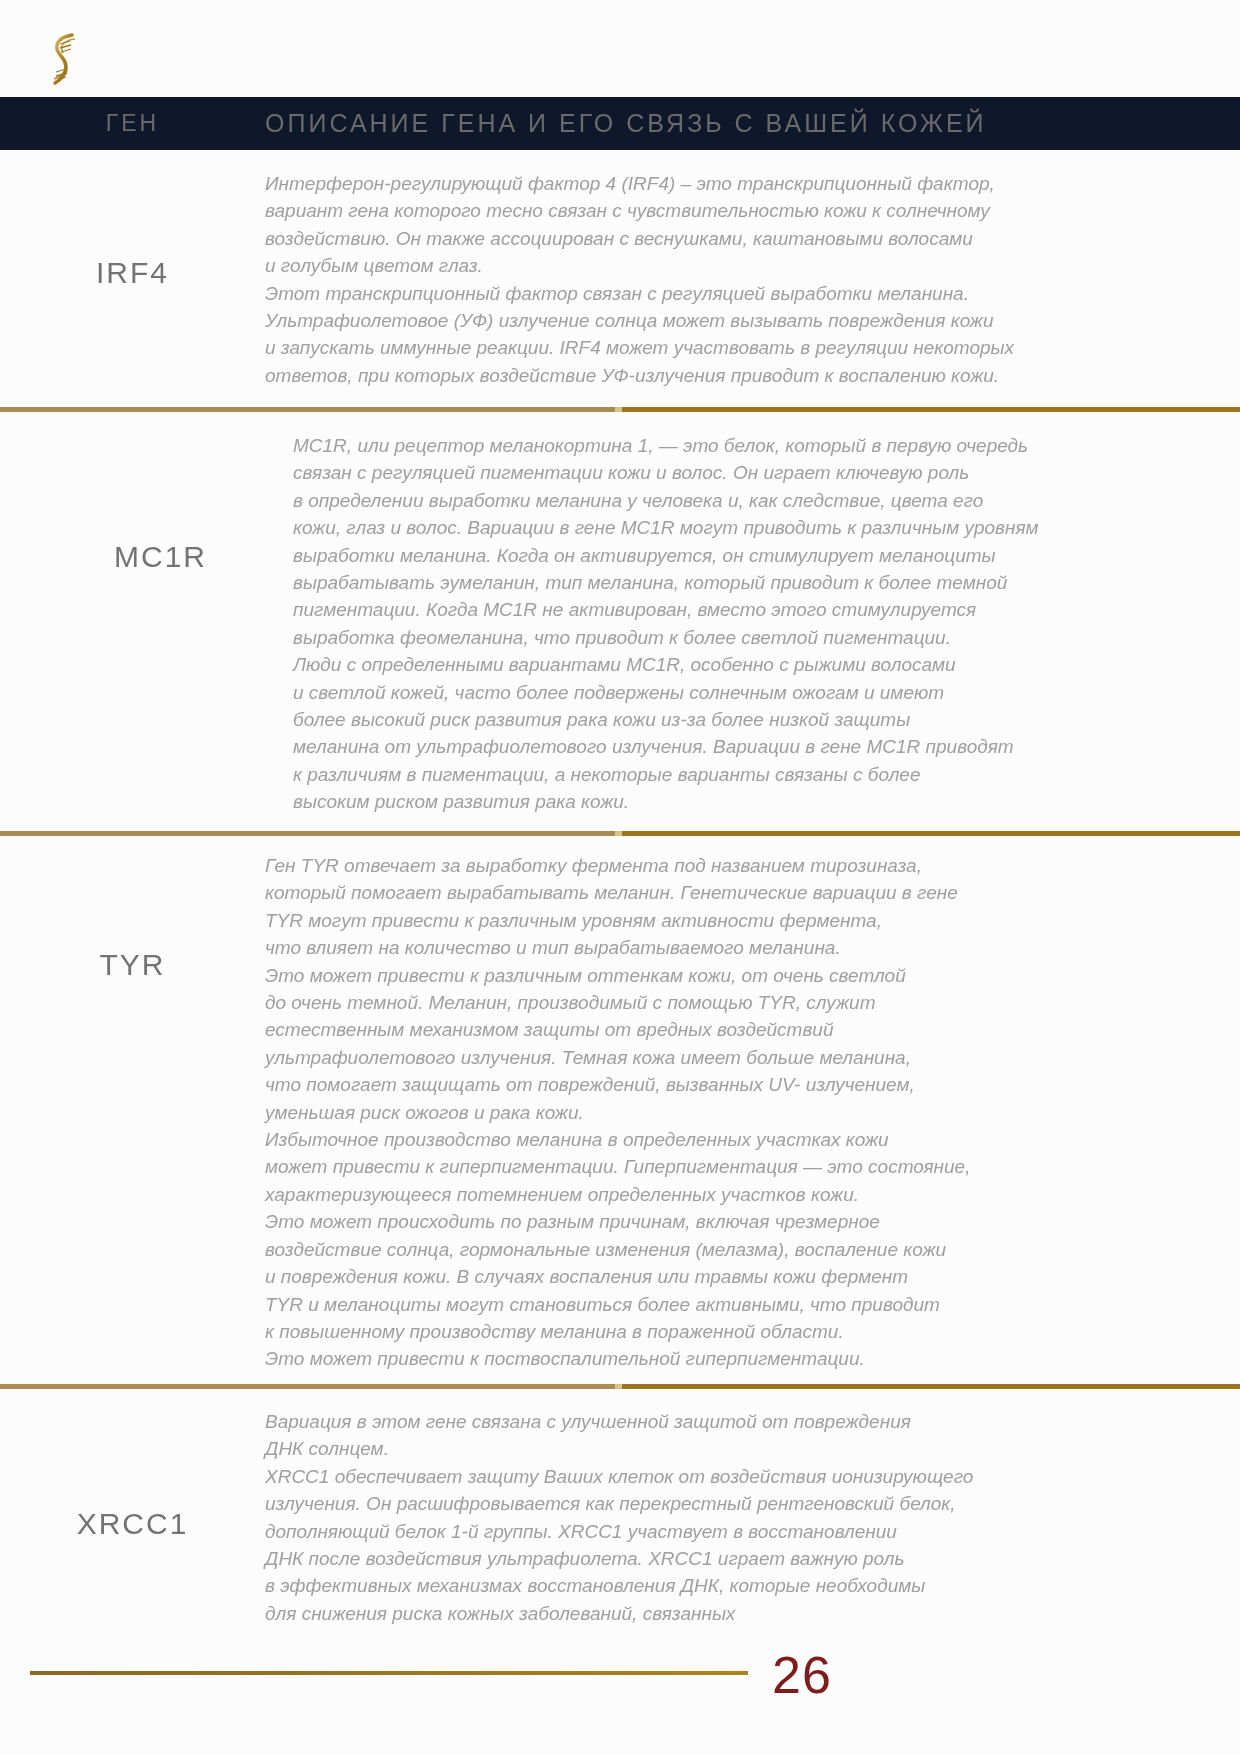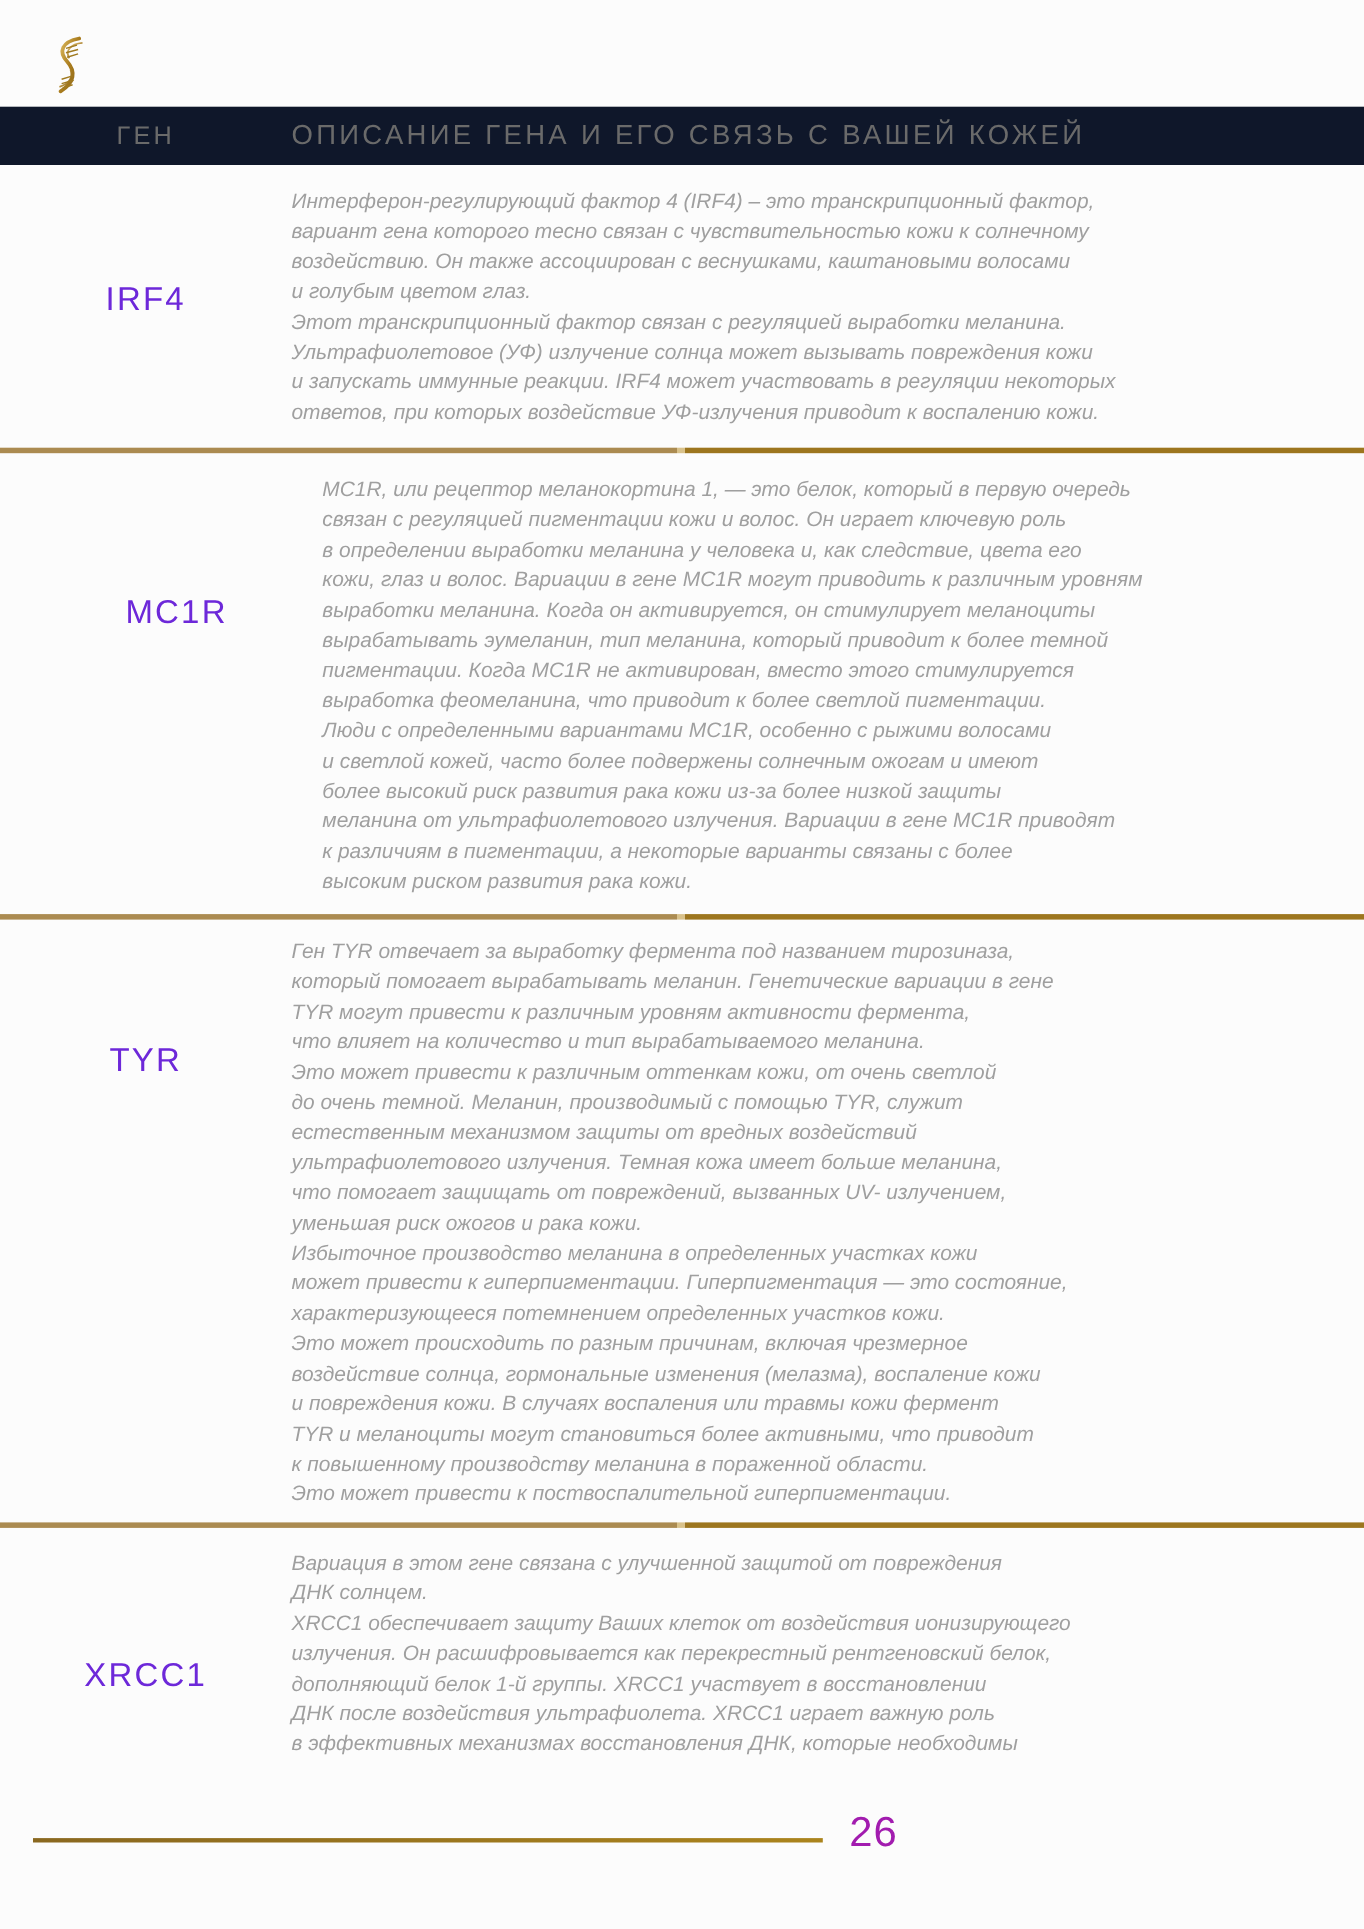--- a/index.html
+++ b/index.html
@@ -59,21 +59,21 @@
     text-align: center;
     flex-shrink: 0;
   }
   .row-0 .gene-cell { padding-top: 106px; }
   .row-1 .gene-cell { padding-top: 128px; margin-left: 28px; }
   .row-2 .gene-cell { padding-top: 112px; }
   .row-3 .gene-cell { padding-top: 118px; }
   .gene-label {
     font-size: 30px;
     letter-spacing: 2px;
-    color: #6d28d9;
+    color: #737373;
     font-weight: 300;
   }
   .text-cell {
     flex: 1;
     box-sizing: border-box;
     padding-right: 60px;
     font-style: italic;
   }
   .row-0 .text-cell { padding-top: 20px; }
   .row-1 .text-cell { padding-top: 20px; }
@@ -100,22 +100,22 @@
     left: 30px;
     top: 1671px;
     width: 718px;
     height: 4px;
     background: linear-gradient(90deg, #8a6820, #ab841d);
   }
   .page-number {
     position: absolute;
     left: 772px;
     top: 1645px;
-    font-size: 38px;
-    color: #a21caf;
+    font-size: 52px;
+    color: #7f1d1d;
     letter-spacing: 1px;
     font-weight: 300;
   }
 </style>
 </head>
 <body>
 
 <div class="page">
 
   <div class="logo">
@@ -222,20 +222,21 @@
     </div>
     <div class="text-cell paragraphs">
           <div class="para">
             <div class="line">Вариация в этом гене связана с улучшенной защитой от повреждения</div>
             <div class="line">ДНК солнцем.</div>
             <div class="line">XRCC1 обеспечивает защиту Ваших клеток от воздействия ионизирующего</div>
             <div class="line">излучения. Он расшифровывается как перекрестный рентгеновский белок,</div>
             <div class="line">дополняющий белок 1-й группы. XRCC1 участвует в восстановлении</div>
             <div class="line">ДНК после воздействия ультрафиолета. XRCC1 играет важную роль</div>
             <div class="line">в эффективных механизмах восстановления ДНК, которые необходимы</div>
+            <div class="line">для снижения риска кожных заболеваний, связанных</div>
           </div>
         </div>
   </div>
 </div>
 
   <div class="footer-line"></div>
   <div class="page-number">26</div>
 
 </div>
 

